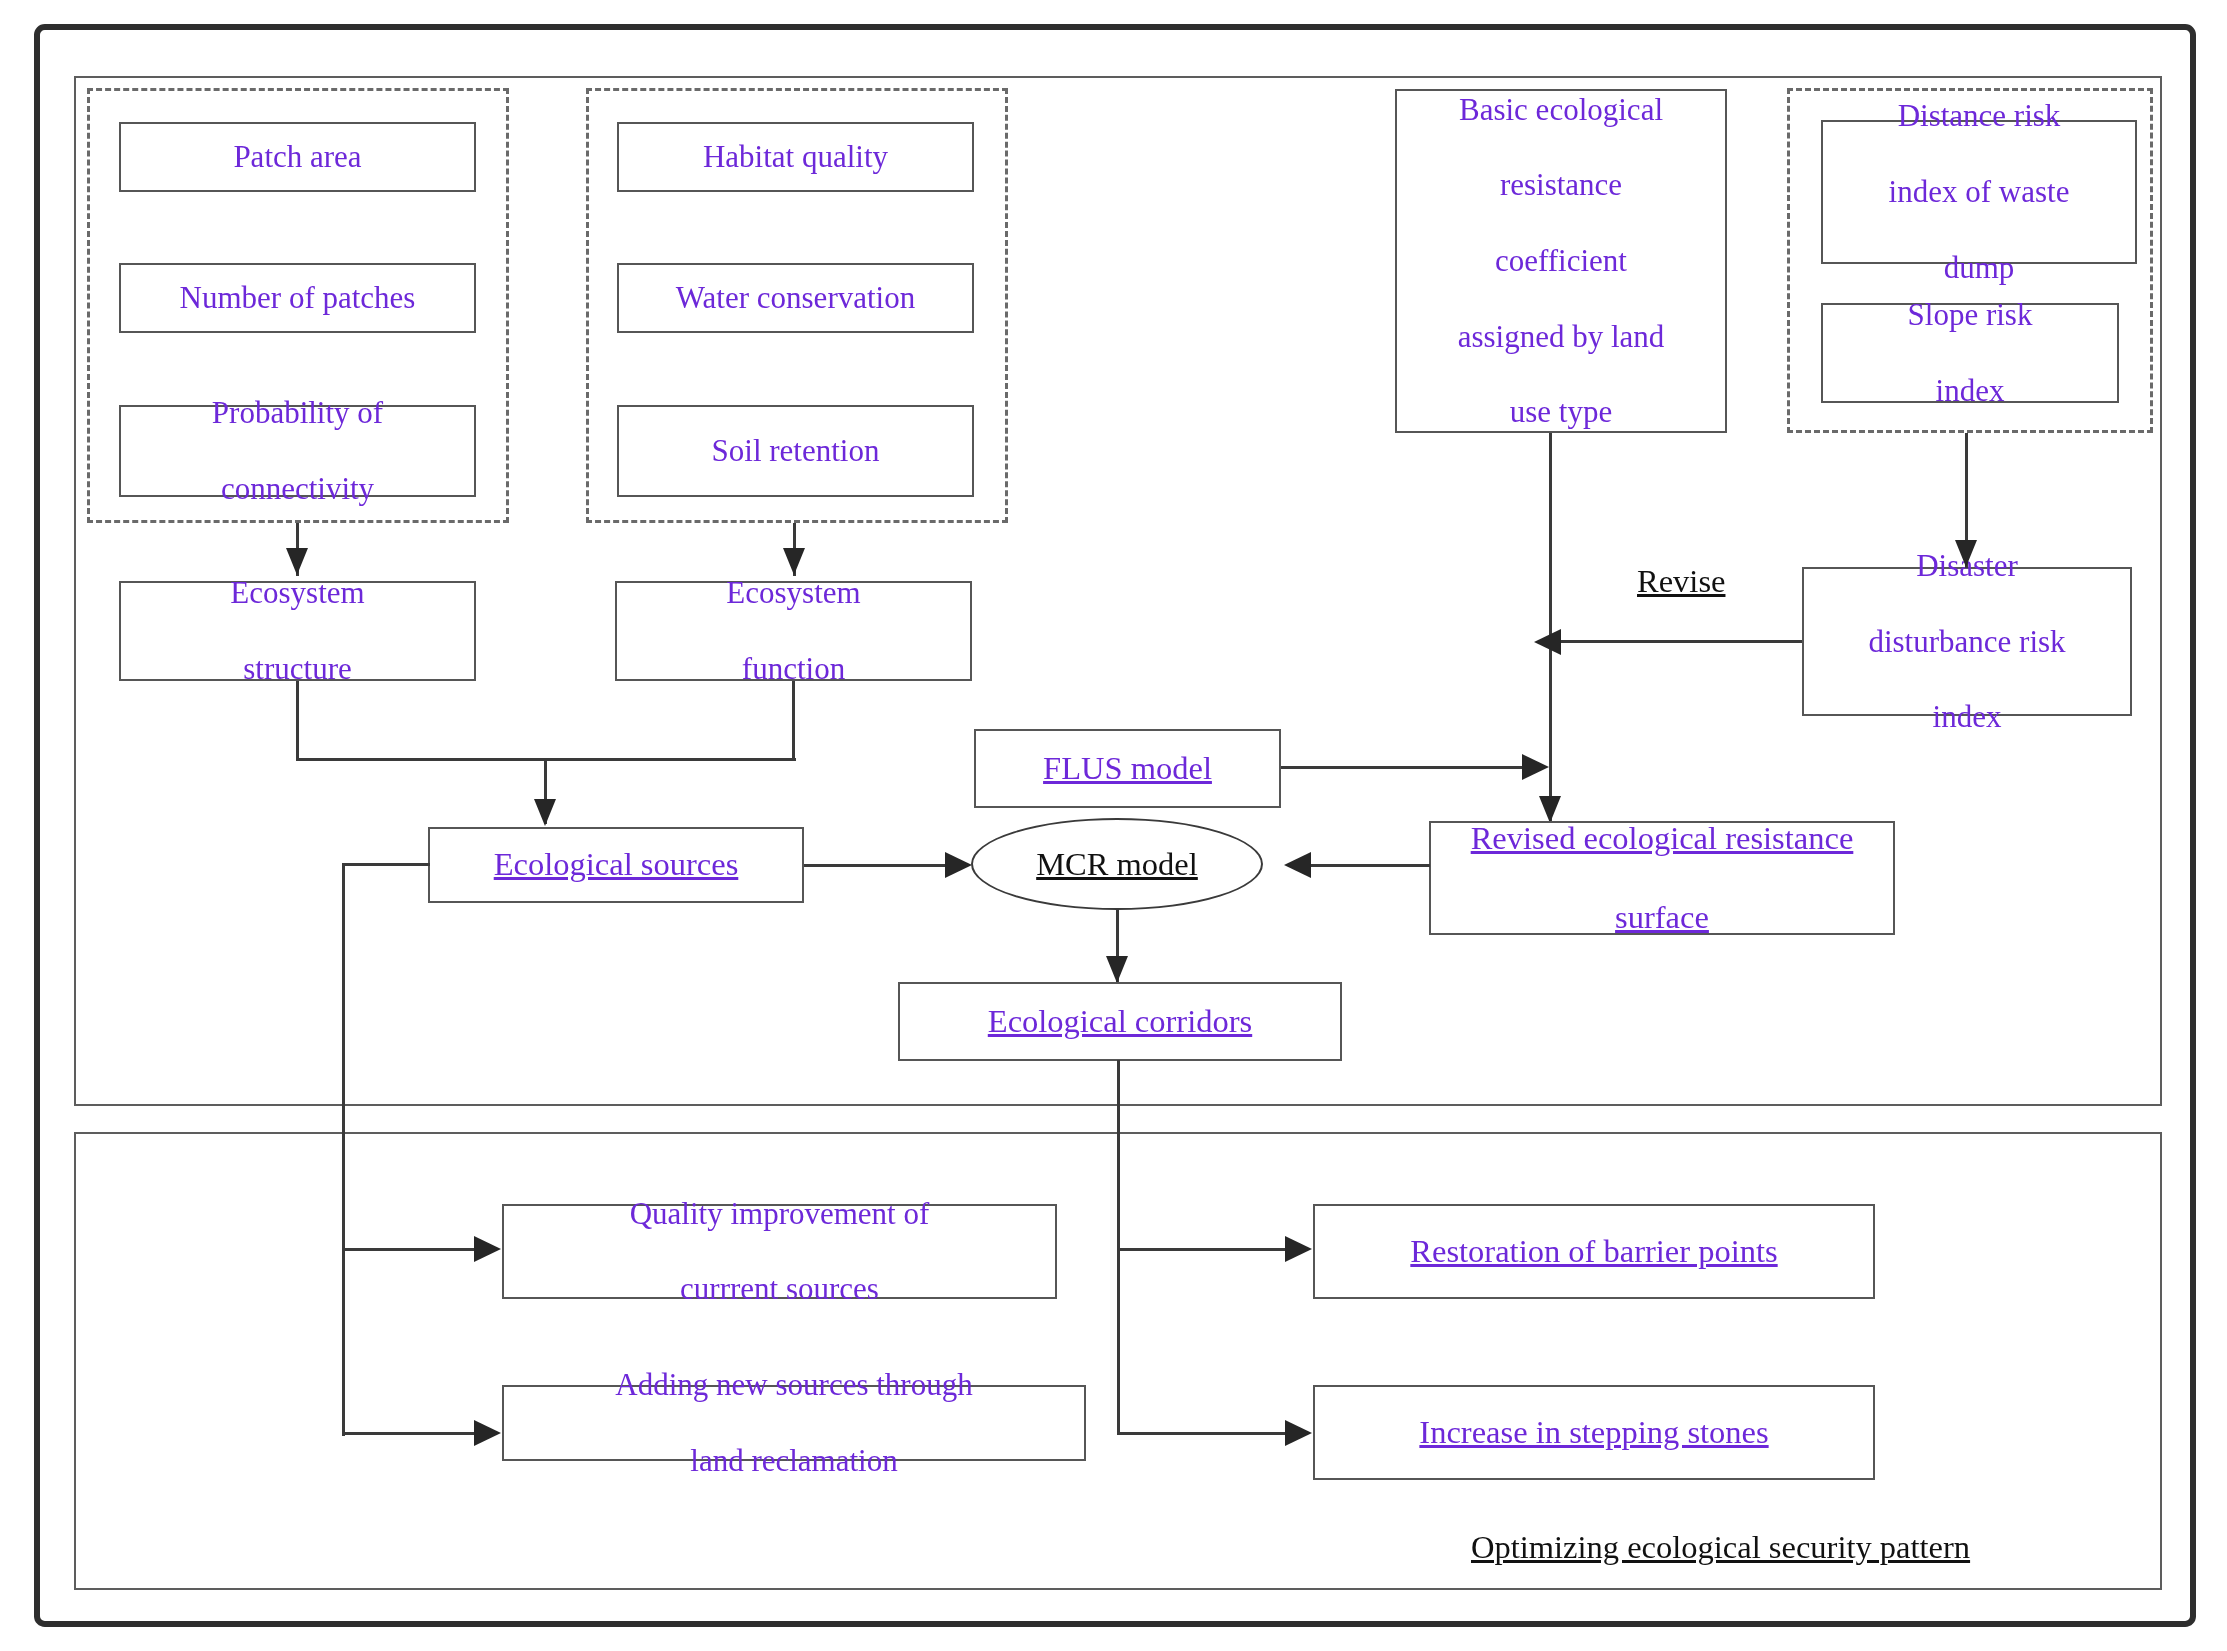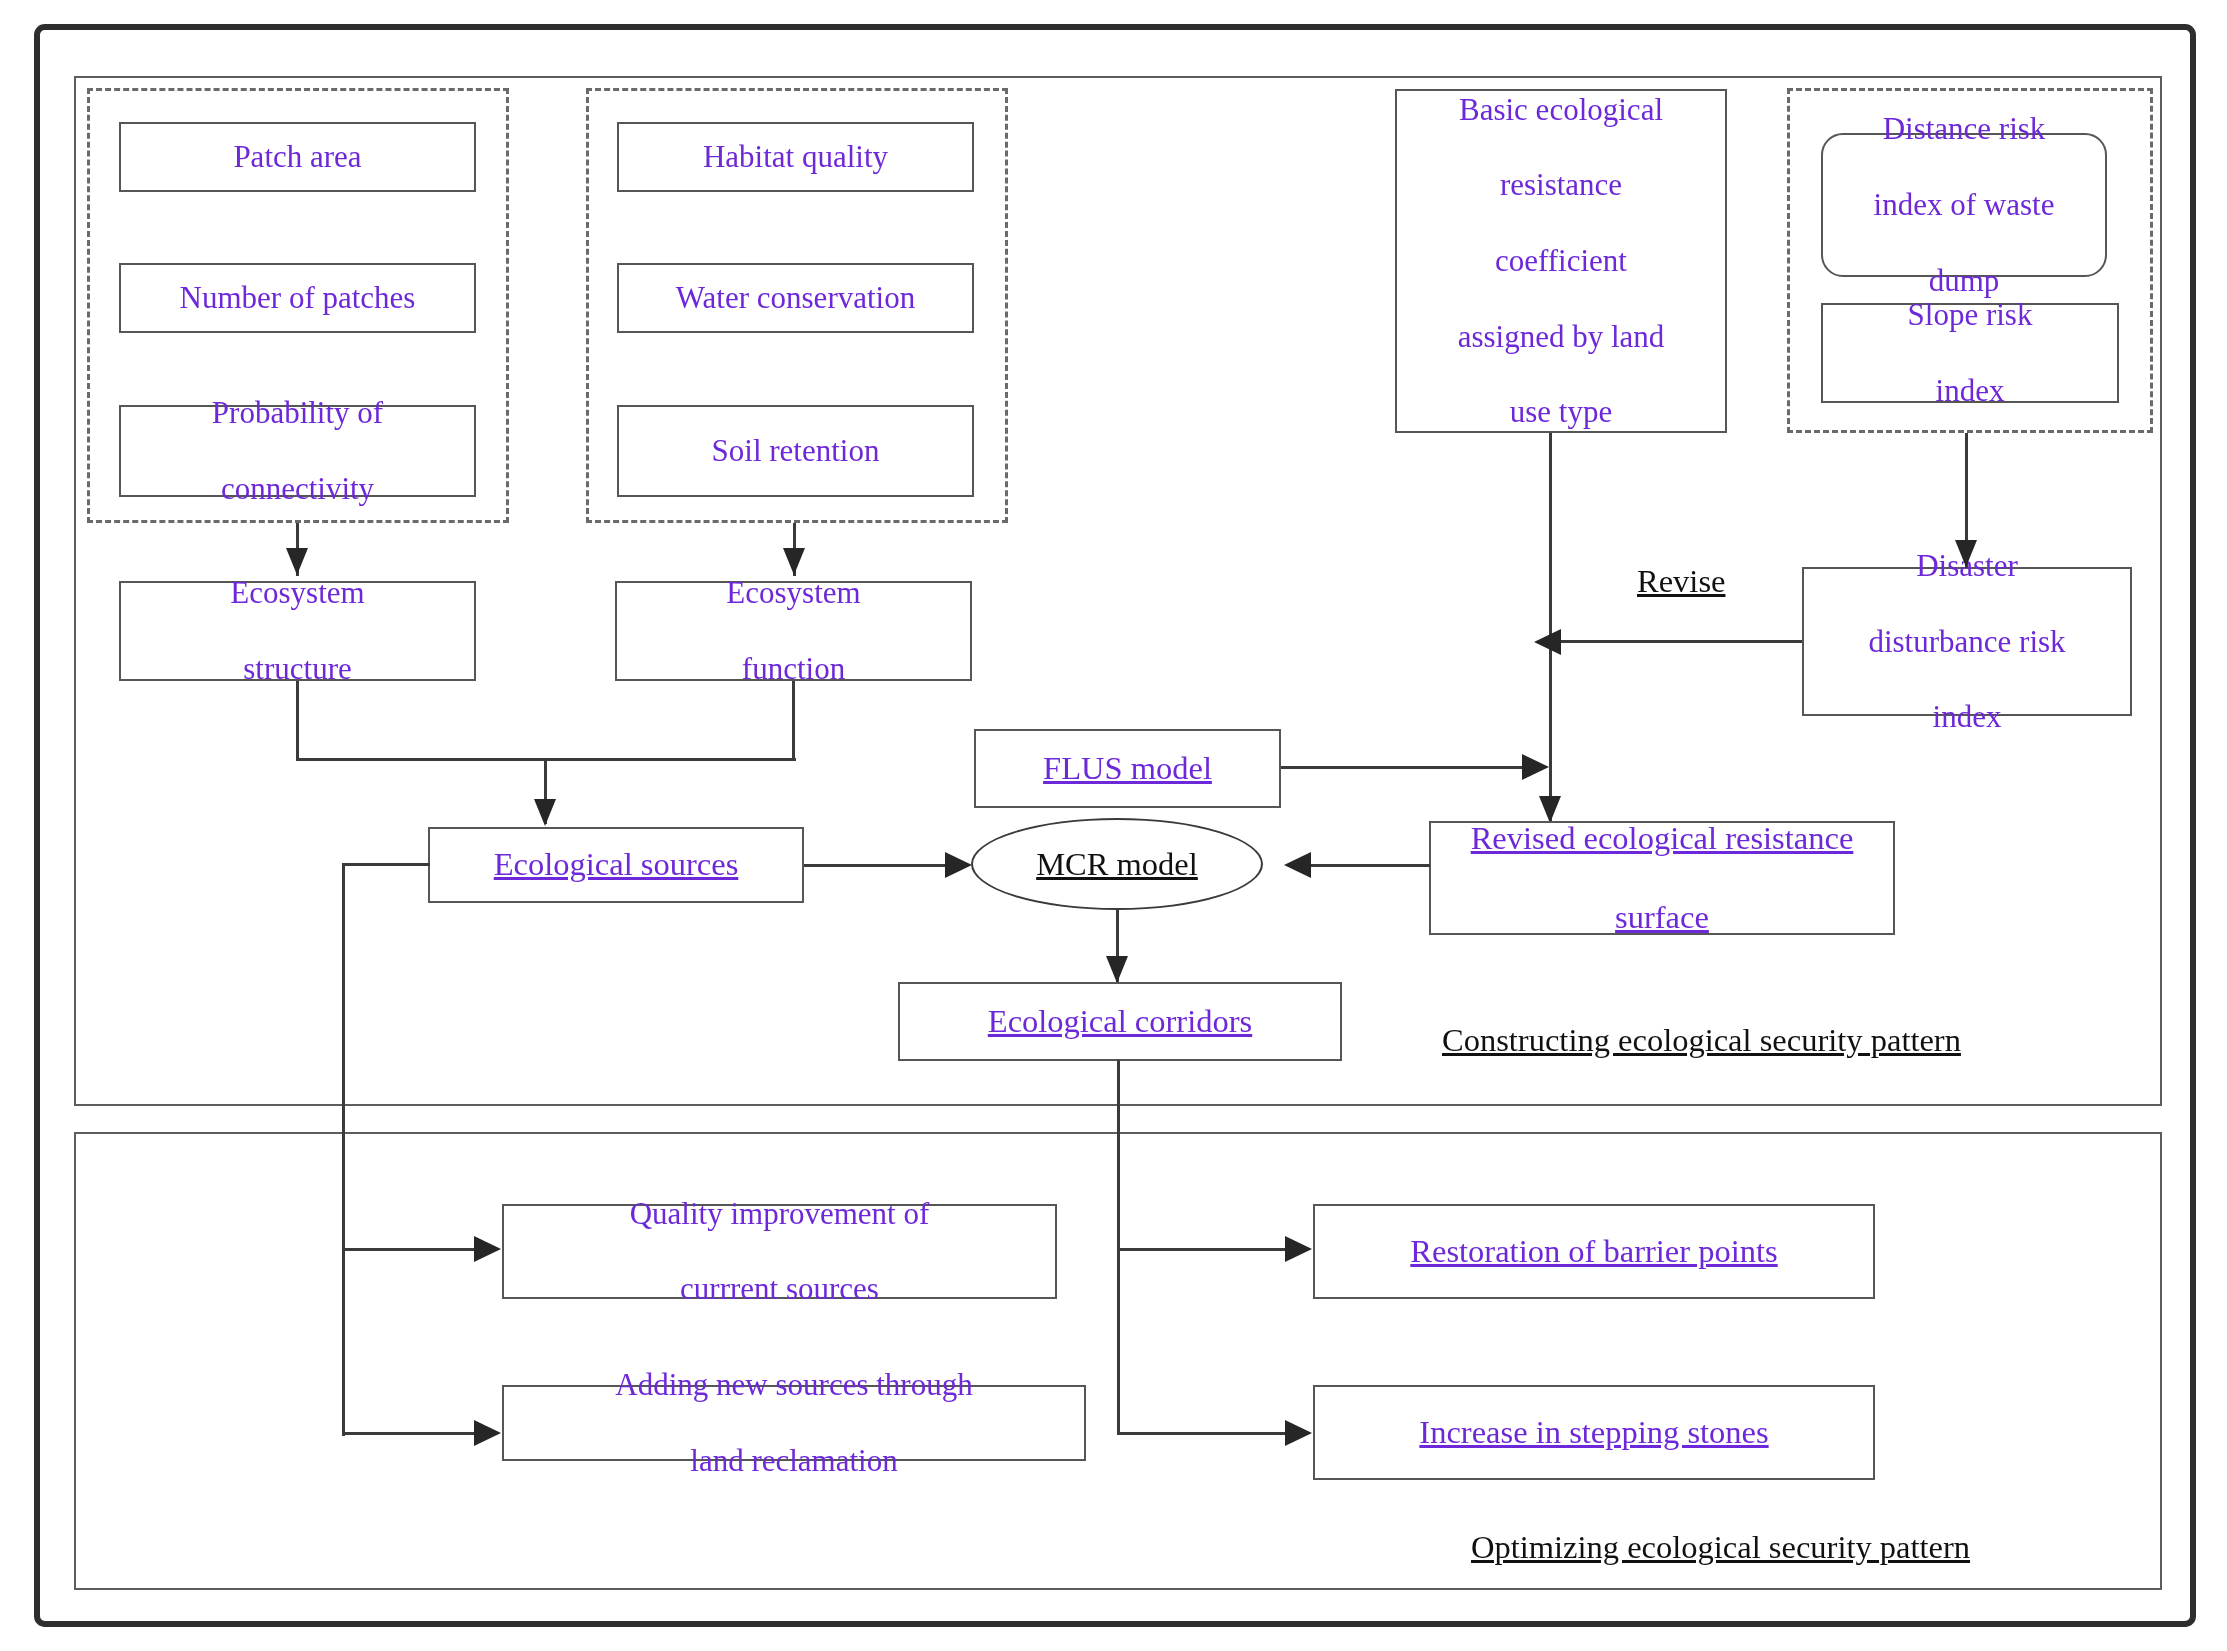--- a/index.html
+++ b/index.html
@@ -101,21 +101,21 @@
       <span>Basic ecological</span><br>
       <span>resistance</span><br>
       <span>coefficient</span><br>
       <span>assigned by land</span><br>
       <span>use type</span>
     </span>
   </div>
 
   <div class="dash-group" style="left:1787px;top:88px;width:366px;height:345px;"></div>
 
-  <div class="node fs-46" style="left:1821px;top:133px;width:286px;height:144px;border-radius:22px;">
+  <div class="node fs-46" style="left:1821px;top:120px;width:316px;height:144px;">
     <span>
       <span>Distance risk</span><br>
       <span>index of waste</span><br>
       <span>dump</span>
     </span>
   </div>
 
   <div class="node fs-46" style="left:1821px;top:303px;width:298px;height:100px;">
     <span>
       <span>Slope risk</span><br>
@@ -196,21 +196,20 @@
   <div class="ln-h" style="left:1307px;top:864px;width:123px;"></div>
   <div class="arrow left" style="left:1284px;top:852px;"></div>
 
   <div class="ln-v" style="left:1116px;top:910px;height:74px;"></div>
   <div class="arrow down" style="left:1106px;top:956px;"></div>
 
   <div class="node fs-48" style="left:898px;top:982px;width:444px;height:79px;">
     <span>Ecological corridors</span>
   </div>
 
-  <div class="free-text fs-48" style="left:1442px;top:1022px;">Constructing ecological security pattern</div>
 
   <div class="panel" id="panel-bottom"></div>
 
   <div class="ln-h" style="left:342px;top:863px;width:88px;"></div>
   <div class="ln-v" style="left:342px;top:863px;height:573px;"></div>
   <div class="ln-h" style="left:342px;top:1248px;width:146px;"></div>
   <div class="arrow right" style="left:474px;top:1236px;"></div>
   <div class="ln-h" style="left:342px;top:1432px;width:146px;"></div>
   <div class="arrow right" style="left:474px;top:1420px;"></div>
 

